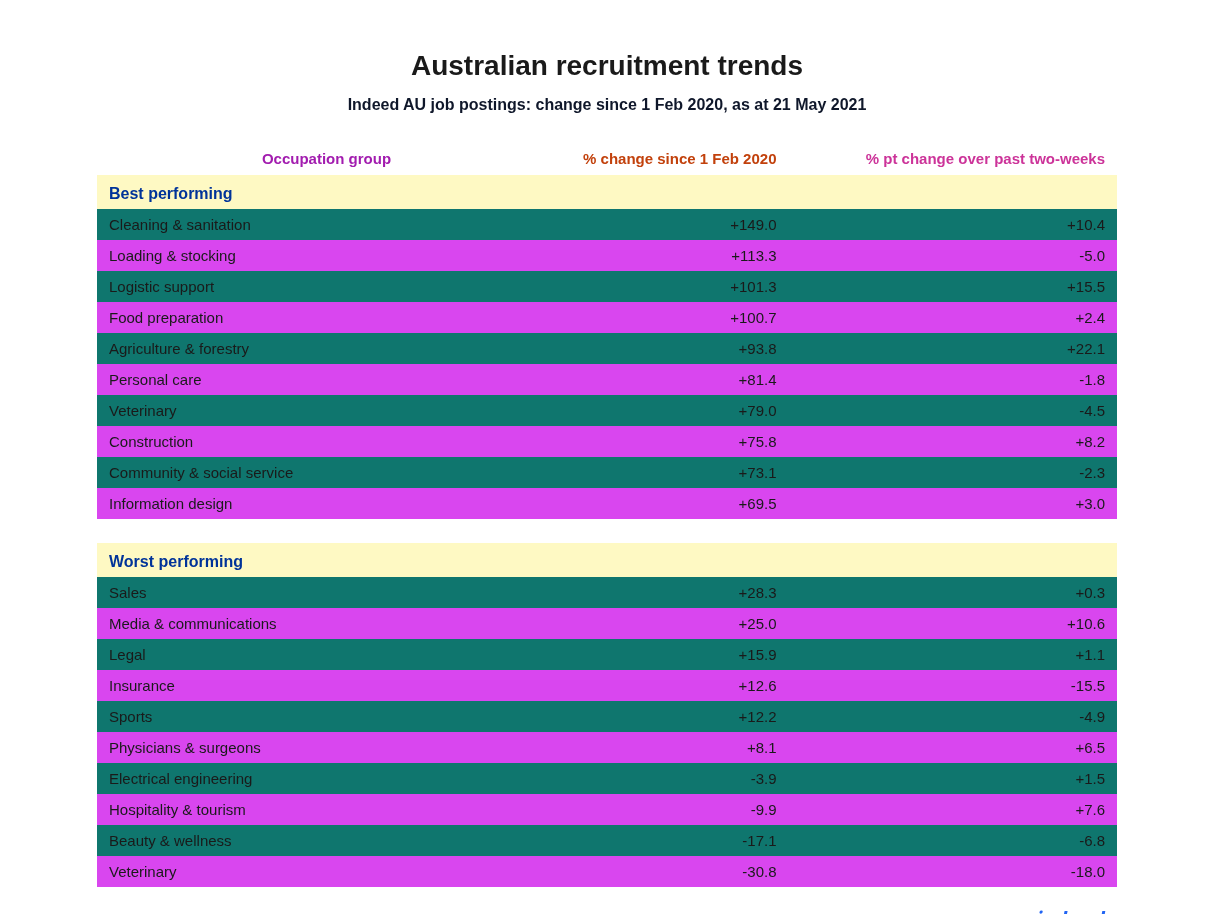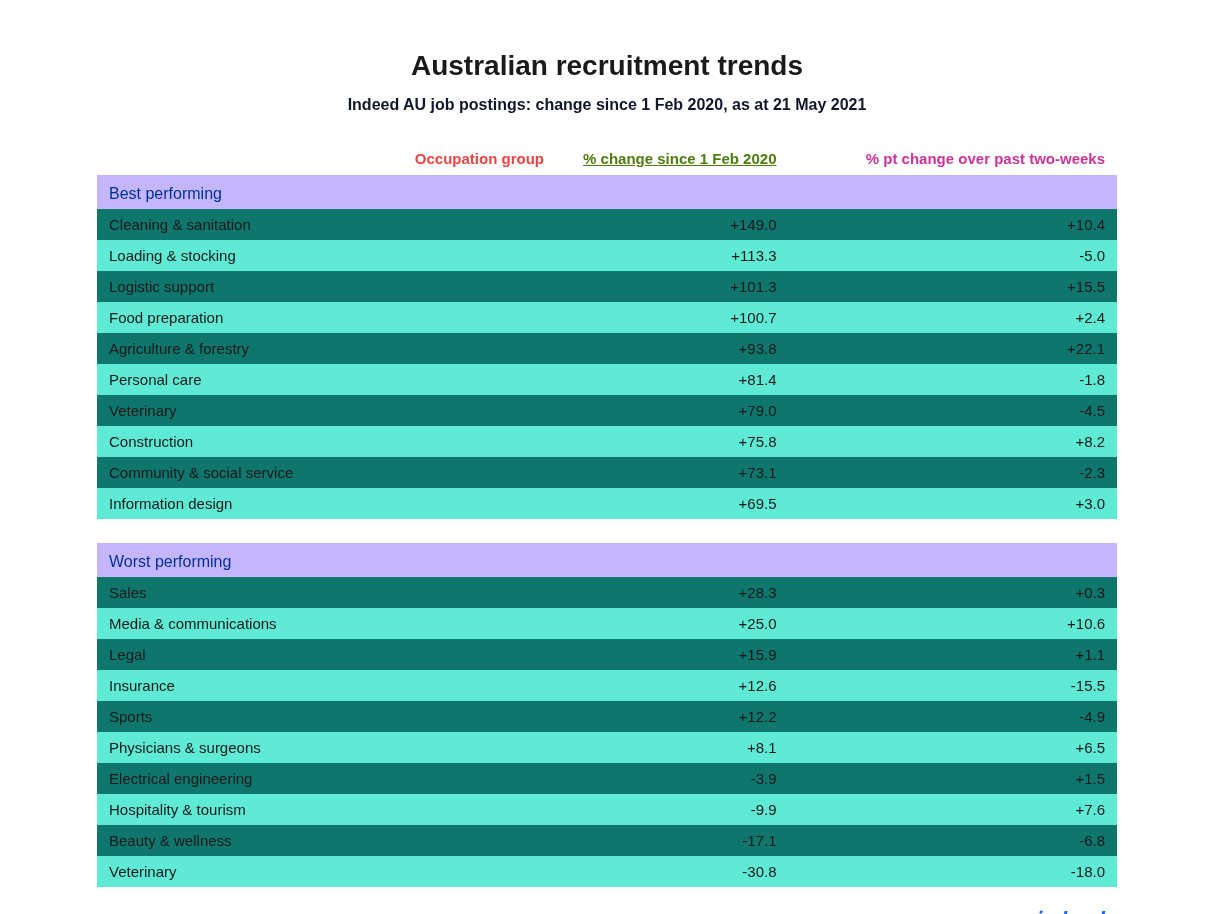--- a/index.html
+++ b/index.html
@@ -35,60 +35,59 @@
     table {
       width: 100%;
       border-collapse: collapse;
     }
     thead tr th {
       padding: 8px 12px;
       font-size: 15px;
       font-weight: bold;
     }
     thead tr th:first-child {
-      text-align: right;
-      color: #ef4444;
+      text-align: center;
+      color: #a21caf;
       width: 45%;
     }
     thead tr th:nth-child(2) {
       text-align: right;
-      color: #4d7c0f;
+      color: #c2410c;
       width: 27.5%;
       padding-right: 60px;
-      text-decoration: underline;
     }
     thead tr th:nth-child(3) {
       text-align: right;
       color: #cc3399;
       width: 27.5%;
     }
     .section-header td {
       padding: 10px 12px 6px 12px;
       font-size: 16px;
-      font-weight: normal;
+      font-weight: bold;
       color: #003399;
-      background: #c4b5fd;
+      background: #fef9c3;
     }
     .data-row td {
       padding: 7px 12px;
       font-size: 15px;
       color: #1a1a1a;
     }
     .data-row td:first-child {
       text-align: left;
     }
     .data-row td:nth-child(2) {
       text-align: right;
       padding-right: 60px;
     }
     .data-row td:nth-child(3) {
       text-align: right;
     }
     .data-row.shaded {
-      background: #5eead4;
+      background: #d946ef;
     }
     .data-row.white {
       background: #0f766e;
     }
     .spacer-row td {
       padding: 12px;
       background: #ffffff;
     }
     .source-row {
       display: flex;

